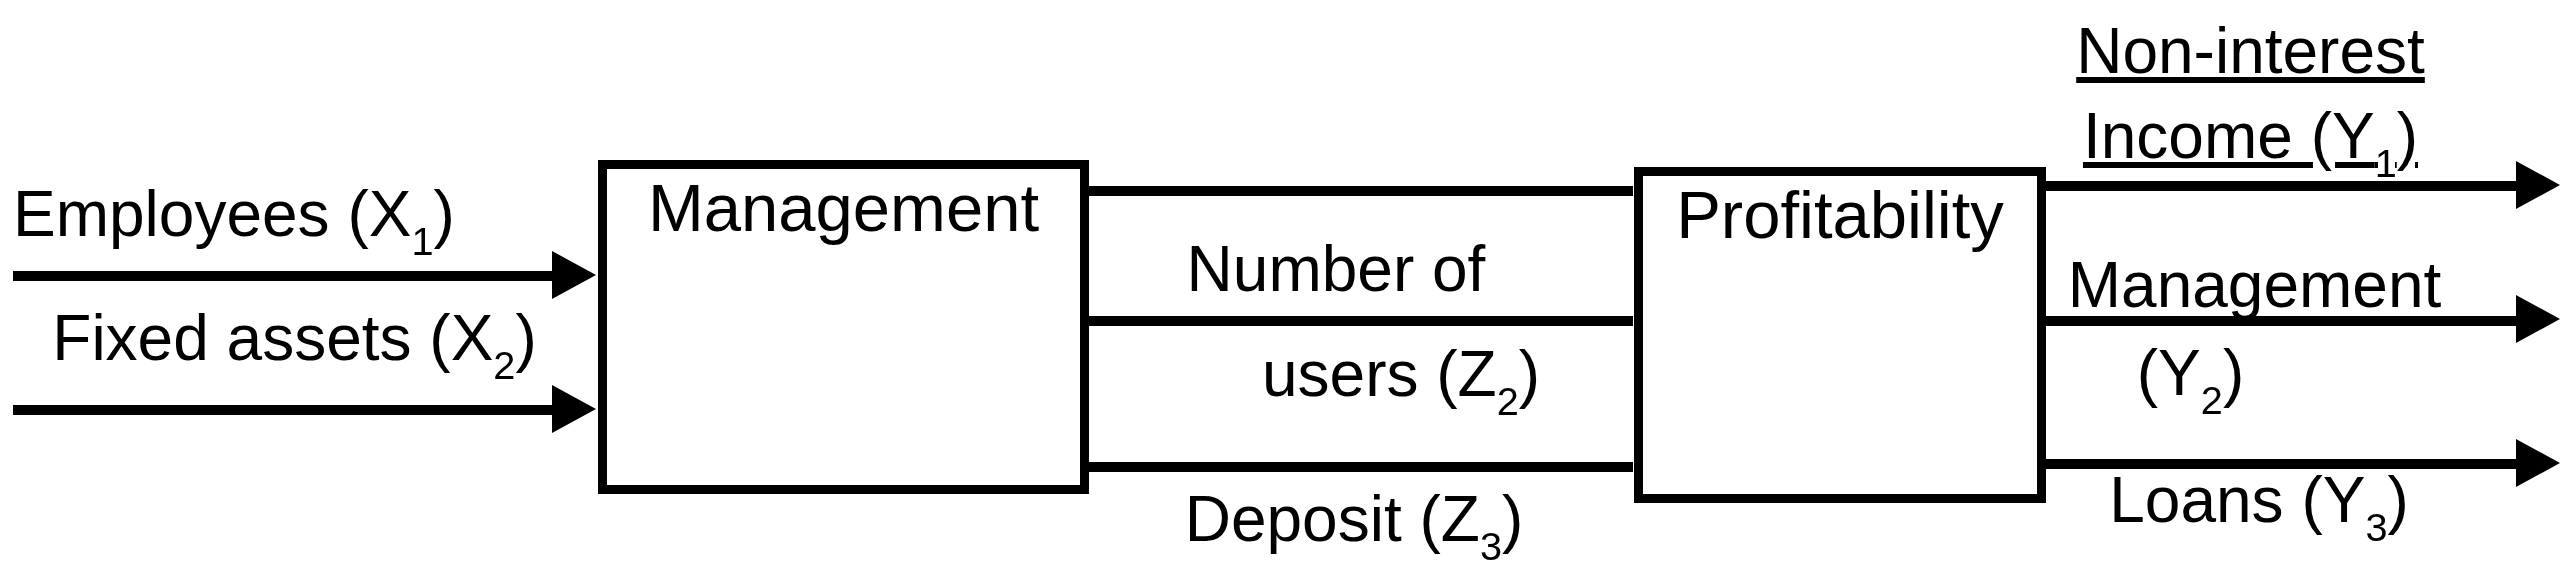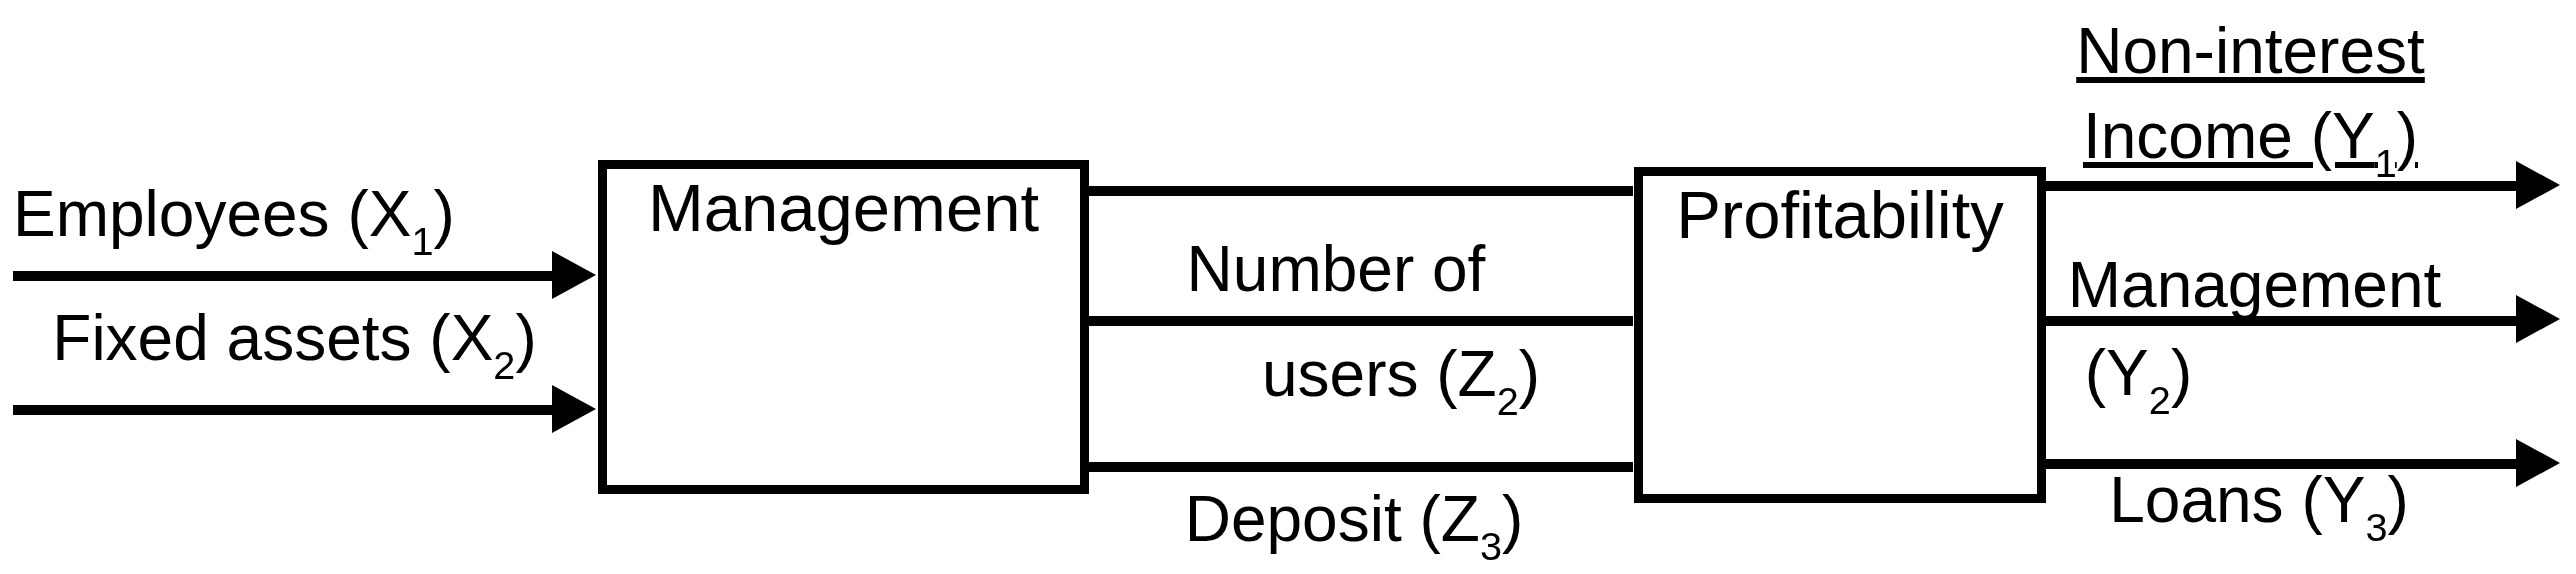--- a/index.html
+++ b/index.html
@@ -102,18 +102,18 @@
   </div>
 
   <div class="lbl" style="left:2022px; top:8.8px; width:457px;text-decoration:underline;">
     <div>Non-interest</div>
     <div><span>Income (Y</span><sub>1</sub><span>)</span></div>
   </div>
 
   <div class="lbl" style="left:2048px; top:243px; width:413px;">
     <span>Management</span>
   </div>
-  <div class="lbl" style="left:1932px; top:331px; width:413px;"><span>(Y</span><sub>2</sub><span>)</span></div>
+  <div class="lbl" style="left:1984px; top:331px; width:413px;"><span>(Y</span><sub>2</sub><span>)</span></div>
 
   <div class="lbl" style="left:2057px; top:458px; width:404px;"><span>Loans (Y</span><sub>3</sub><span>)</span></div>
 
 </div>
 
 
 </body></html>

